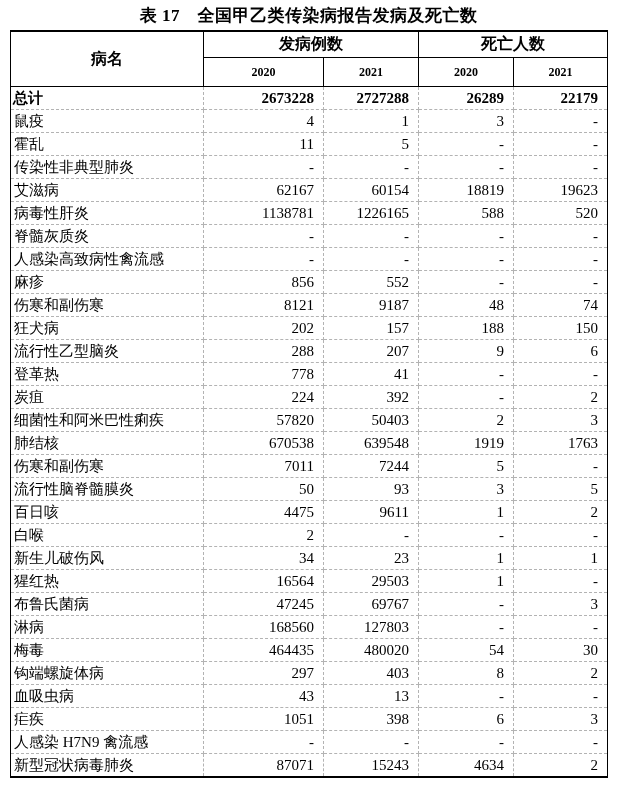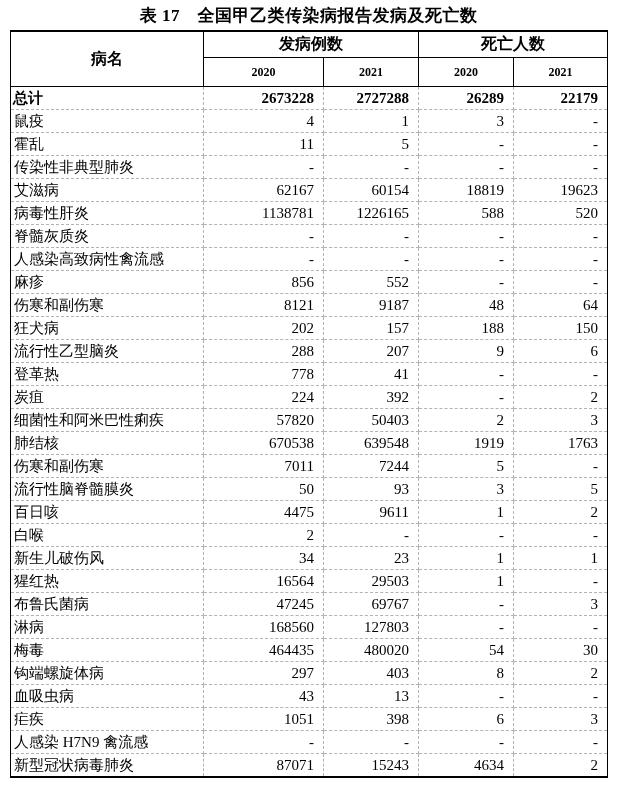--- a/index.html
+++ b/index.html
@@ -147,21 +147,21 @@
           <td class="num">856</td>
           <td class="num">552</td>
           <td class="num">-</td>
           <td class="num">-</td>
         </tr>
         <tr>
           <td class="name">伤寒和副伤寒</td>
           <td class="num">8121</td>
           <td class="num">9187</td>
           <td class="num">48</td>
-          <td class="num">64</td>
+          <td class="num">74</td>
         </tr>
         <tr>
           <td class="name">狂犬病</td>
           <td class="num">202</td>
           <td class="num">157</td>
           <td class="num">188</td>
           <td class="num">150</td>
         </tr>
         <tr>
           <td class="name">流行性乙型脑炎</td>

